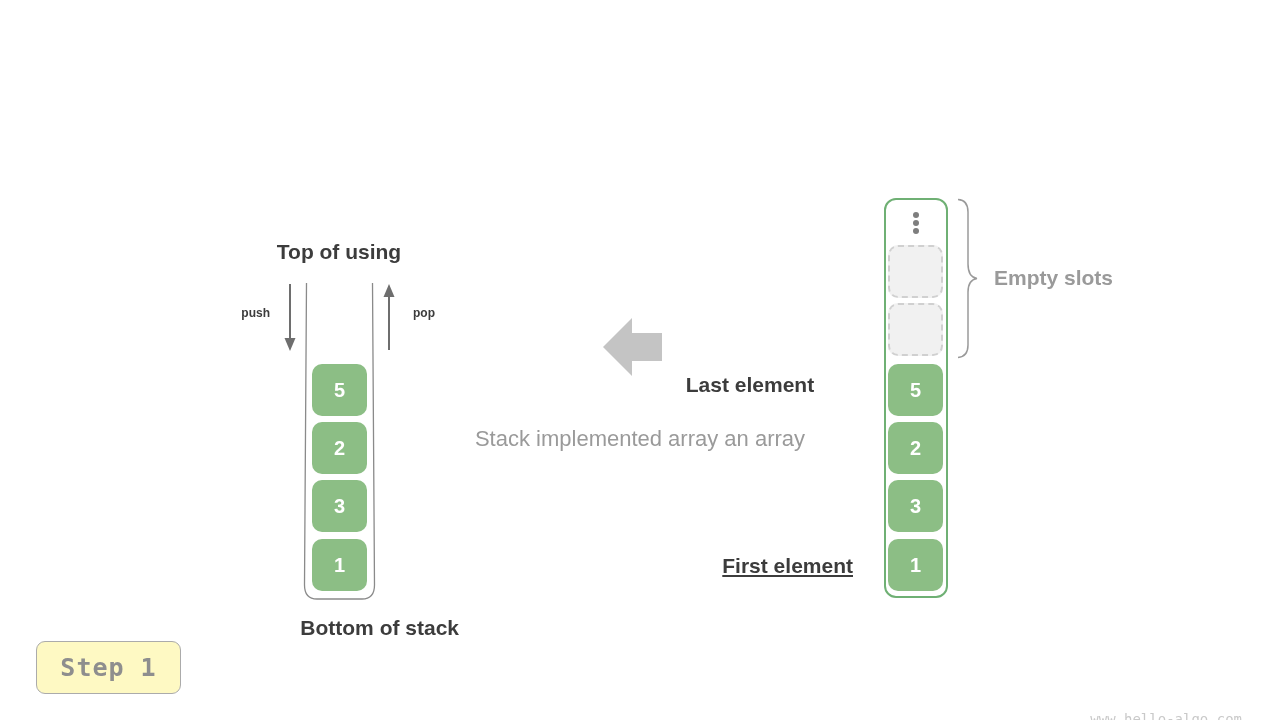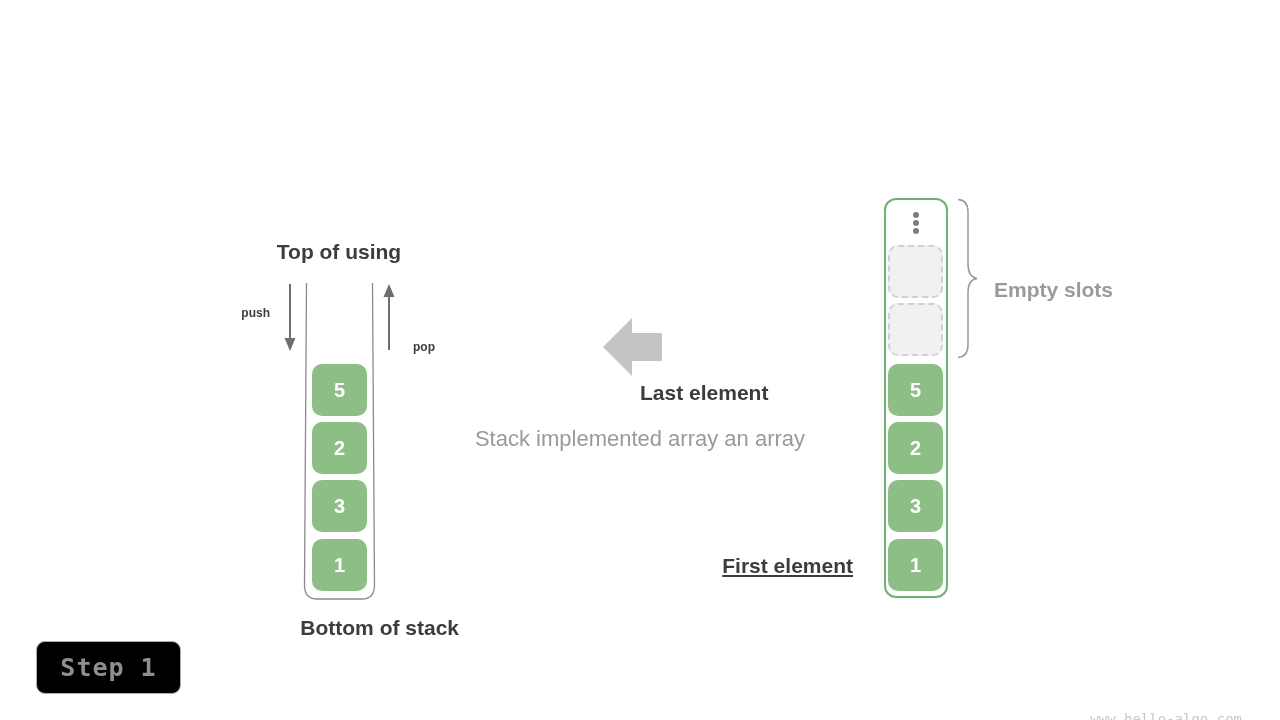--- a/index.html
+++ b/index.html
@@ -9,21 +9,21 @@
     --gray:#9A9A9A;
     --light-gray:#C4C4C4;
     --line:#6E6E6E;
   }
   *{margin:0;padding:0;box-sizing:border-box;}
   html,body{width:1280px;height:720px;background:#ffffff;overflow:hidden;
     font-family:"Liberation Sans",sans-serif;}
   .canvas{position:relative;width:1280px;height:720px;background:#fff;}
 
   .lbl{position:absolute;font-weight:bold;color:var(--dark);font-size:12px;white-space:nowrap;}
-  .lbl.gray{color:var(--gray);margin-top:12px;}
+  .lbl.gray{color:var(--gray);}
 
   
   .cell{position:absolute;width:55px;height:52px;border-radius:10px;
     background:var(--green);color:#fff;font-weight:bold;font-size:20px;
     display:flex;align-items:center;justify-content:center;}
 
   
   .array-box{position:absolute;left:884px;top:198px;width:64px;height:400px;
     border:2px solid var(--green-border);border-radius:12px;background:#fff;}
 
@@ -33,21 +33,21 @@
   .dots{position:absolute;left:913px;top:212px;width:6px;display:flex;
     flex-direction:column;gap:2px;}
   .dots span{width:6px;height:6px;border-radius:50%;background:#7E7E7E;}
 
   .caption{position:absolute;left:420px;top:426px;width:440px;text-align:center;
     font-size:22px;color:var(--gray);}
 
   .svg-overlay{position:absolute;left:0;top:0;width:1280px;height:720px;pointer-events:none;}
 
   .step-badge{position:absolute;left:36px;top:641px;width:145px;height:53px;
-    background:#000000;border:1.5px solid #ABABAB;border-radius:9px;
+    background:#fef9c3;border:1.5px solid #ABABAB;border-radius:9px;
     display:flex;align-items:center;justify-content:center;
     font-family:"DejaVu Sans Mono",monospace;font-weight:bold;font-size:25px;
     color:#8E8E8E;letter-spacing:1px;}
 
   .watermark{position:absolute;right:38px;top:676px;
     font-family:"DejaVu Sans Mono",monospace;font-size:14px;color:#C9C9C9;margin-top:35px;}
 </style>
 </head>
 <body>
 
@@ -63,21 +63,21 @@
     <line x1="389" y1="350" x2="389" y2="296" stroke="#6E6E6E" stroke-width="2"></line>
     <polygon points="383.5,297 394.5,297 389,284" fill="#6E6E6E"></polygon>
 
     <polygon points="603,347 632,318 632,333 662,333 662,361 632,361 632,376" fill="#C4C4C4"></polygon>
 
     <path d="M 958 199.5 Q 968 200 968 212 L 968 264 Q 968 277 977 278.5 Q 968 280 968 292 L 968 345 Q 968 356.5 958 357.5" fill="none" stroke="#9A9A9A" stroke-width="1.5"></path>
   </svg>
 
   <div class="lbl" style="left:219px;top:240px;width:240px;text-align:center;font-size:21px;">Top of using</div>
   <div class="lbl" style="left:150px;top:306px;width:120px;text-align:right;">push</div>
-  <div class="lbl" style="left:413px;top:306px;width:120px;text-align:left;margin-top:34px;">pop</div>
+  <div class="lbl" style="left:413px;top:306px;width:120px;text-align:left;">pop</div>
   <div class="lbl" style="left:219px;top:616px;width:240px;text-align:right;font-size:21px;">Bottom of stack</div>
 
   <div class="cell" style="left:312px;top:364px;">5</div>
   <div class="cell" style="left:312px;top:422px;">2</div>
   <div class="cell" style="left:312px;top:480px;">3</div>
   <div class="cell" style="left:312px;top:539px;">1</div>
 
   <div class="caption">Stack implemented array an array</div>
 
   <div class="array-box"></div>
@@ -90,19 +90,19 @@
 
   <div class="slot" style="left:888px;top:245px;"></div>
   <div class="slot" style="left:888px;top:303px;"></div>
 
   <div class="cell" style="left:888px;top:364px;">5</div>
   <div class="cell" style="left:888px;top:422px;">2</div>
   <div class="cell" style="left:888px;top:480px;">3</div>
   <div class="cell" style="left:888px;top:539px;">1</div>
 
   <div class="lbl gray" style="left:994px;top:266px;font-size:21px;">Empty slots</div>
-  <div class="lbl" style="left:640px;top:381px;width:220px;text-align:left;font-size:21px;">Last element</div>
+  <div class="lbl" style="left:640px;top:373px;width:220px;text-align:center;font-size:21px;">Last element</div>
   <div class="lbl" style="left:640px;top:554px;width:213px;text-align:right;font-size:21px;text-decoration:underline;">First element</div>
 
   <div class="step-badge">Step 1</div>
   <div class="watermark">www.hello-algo.com</div>
 
 </div>
 
 </body></html>

